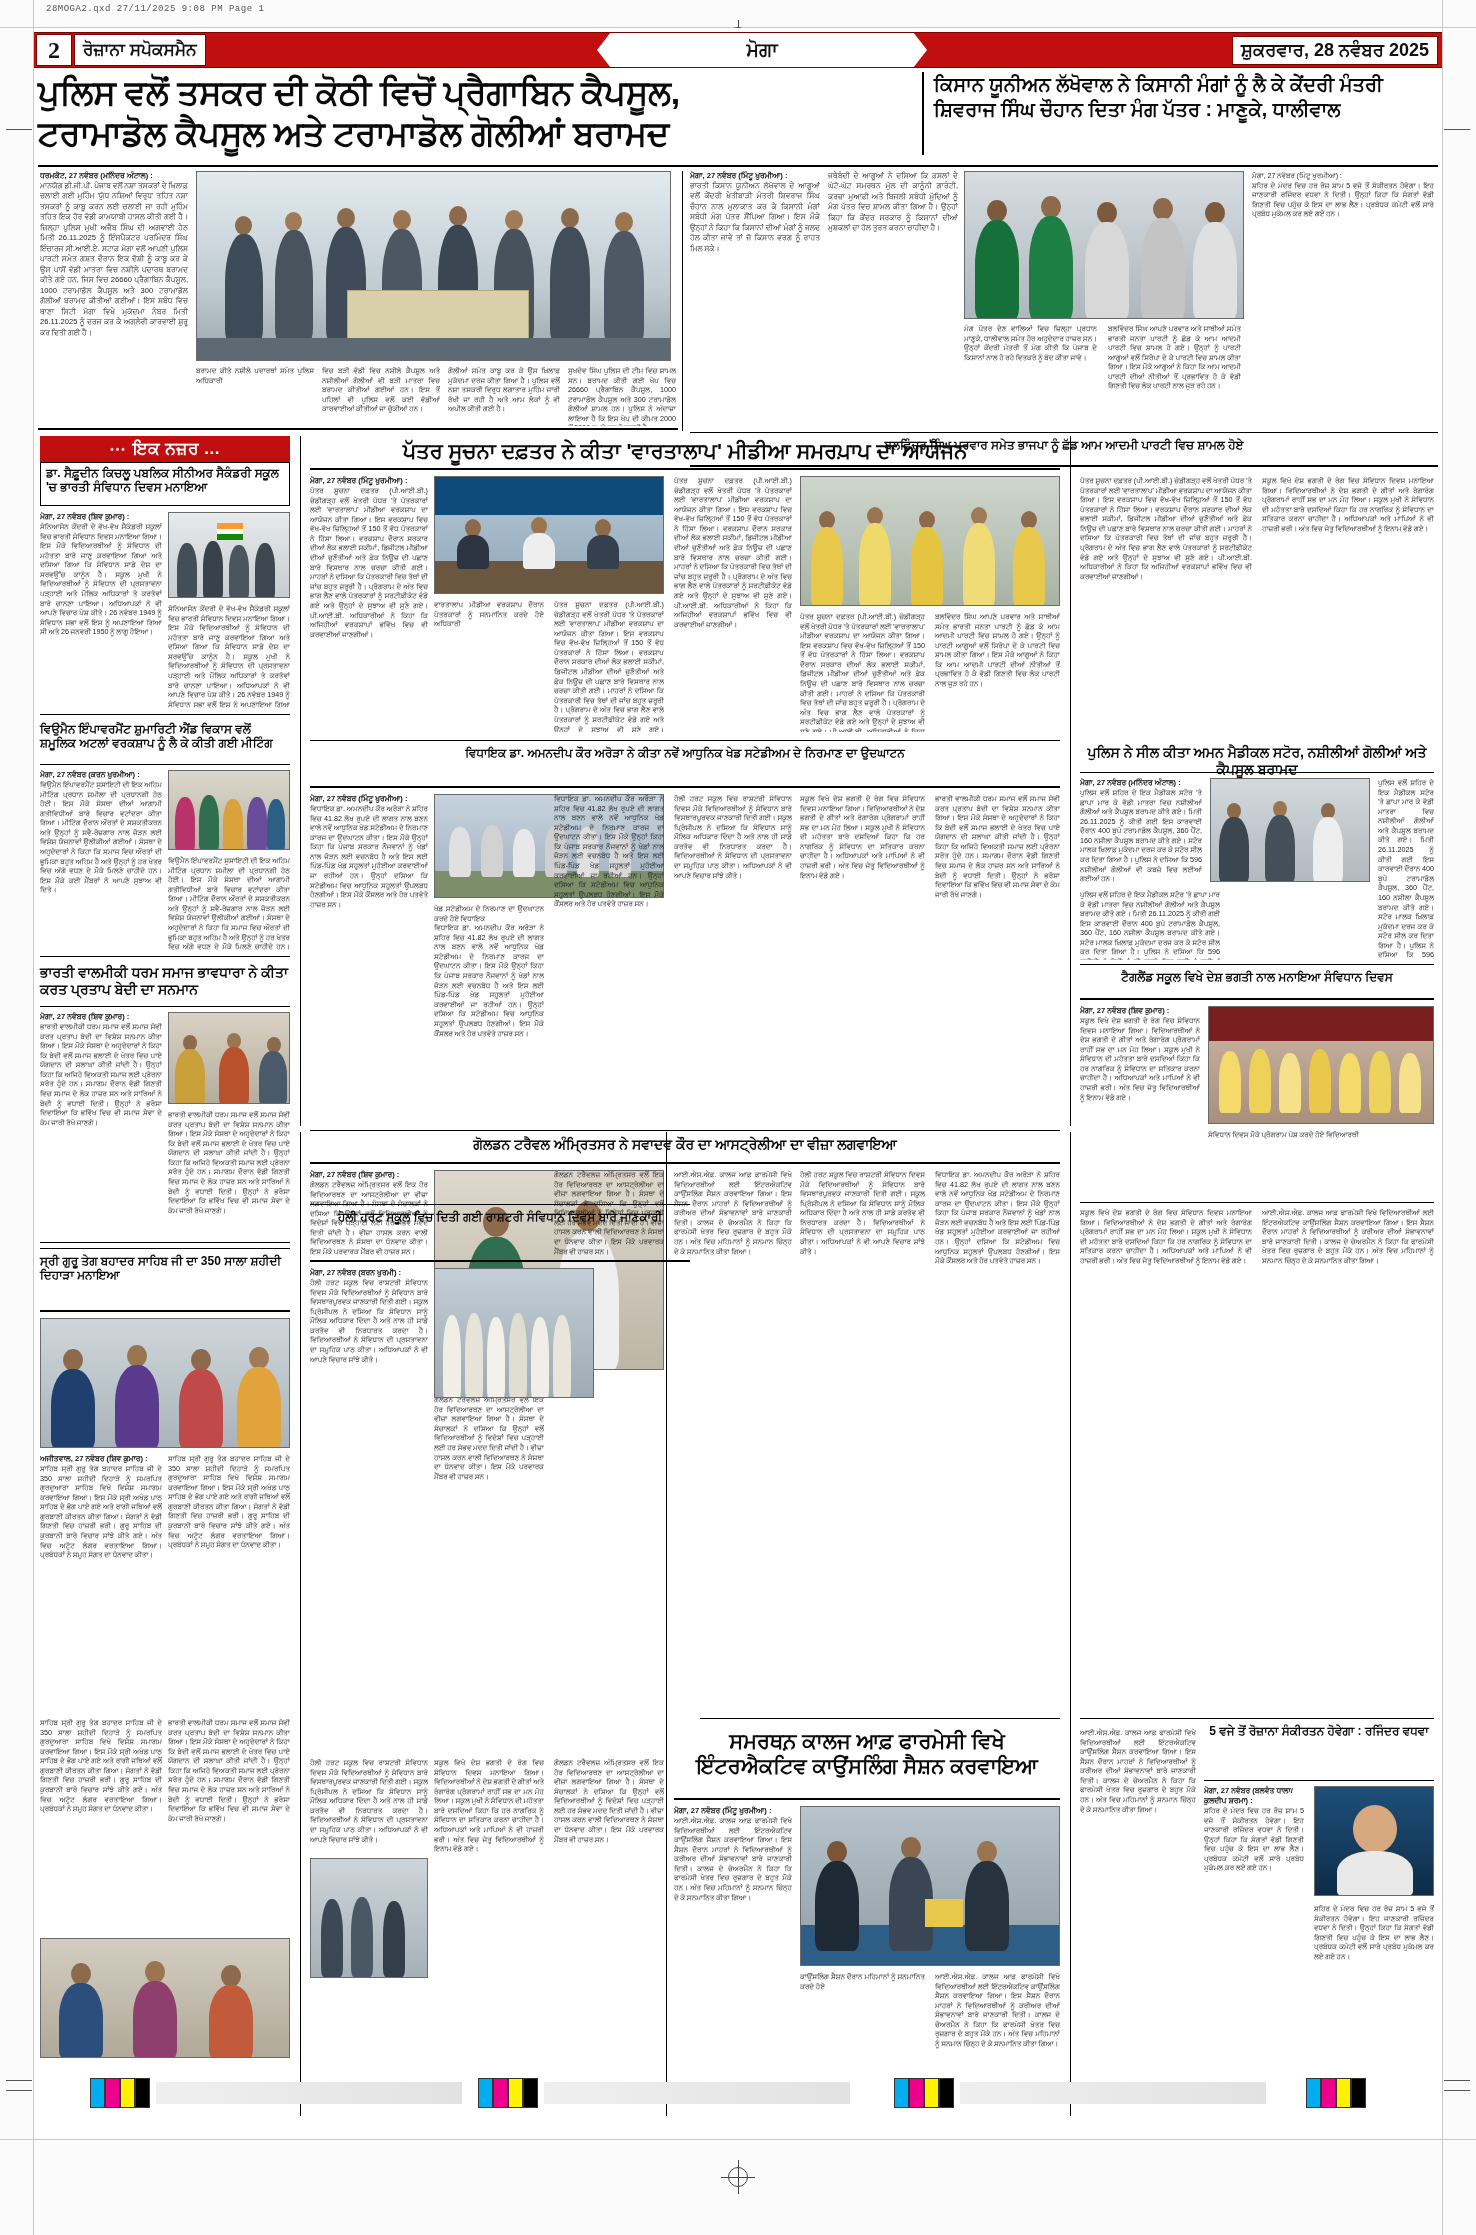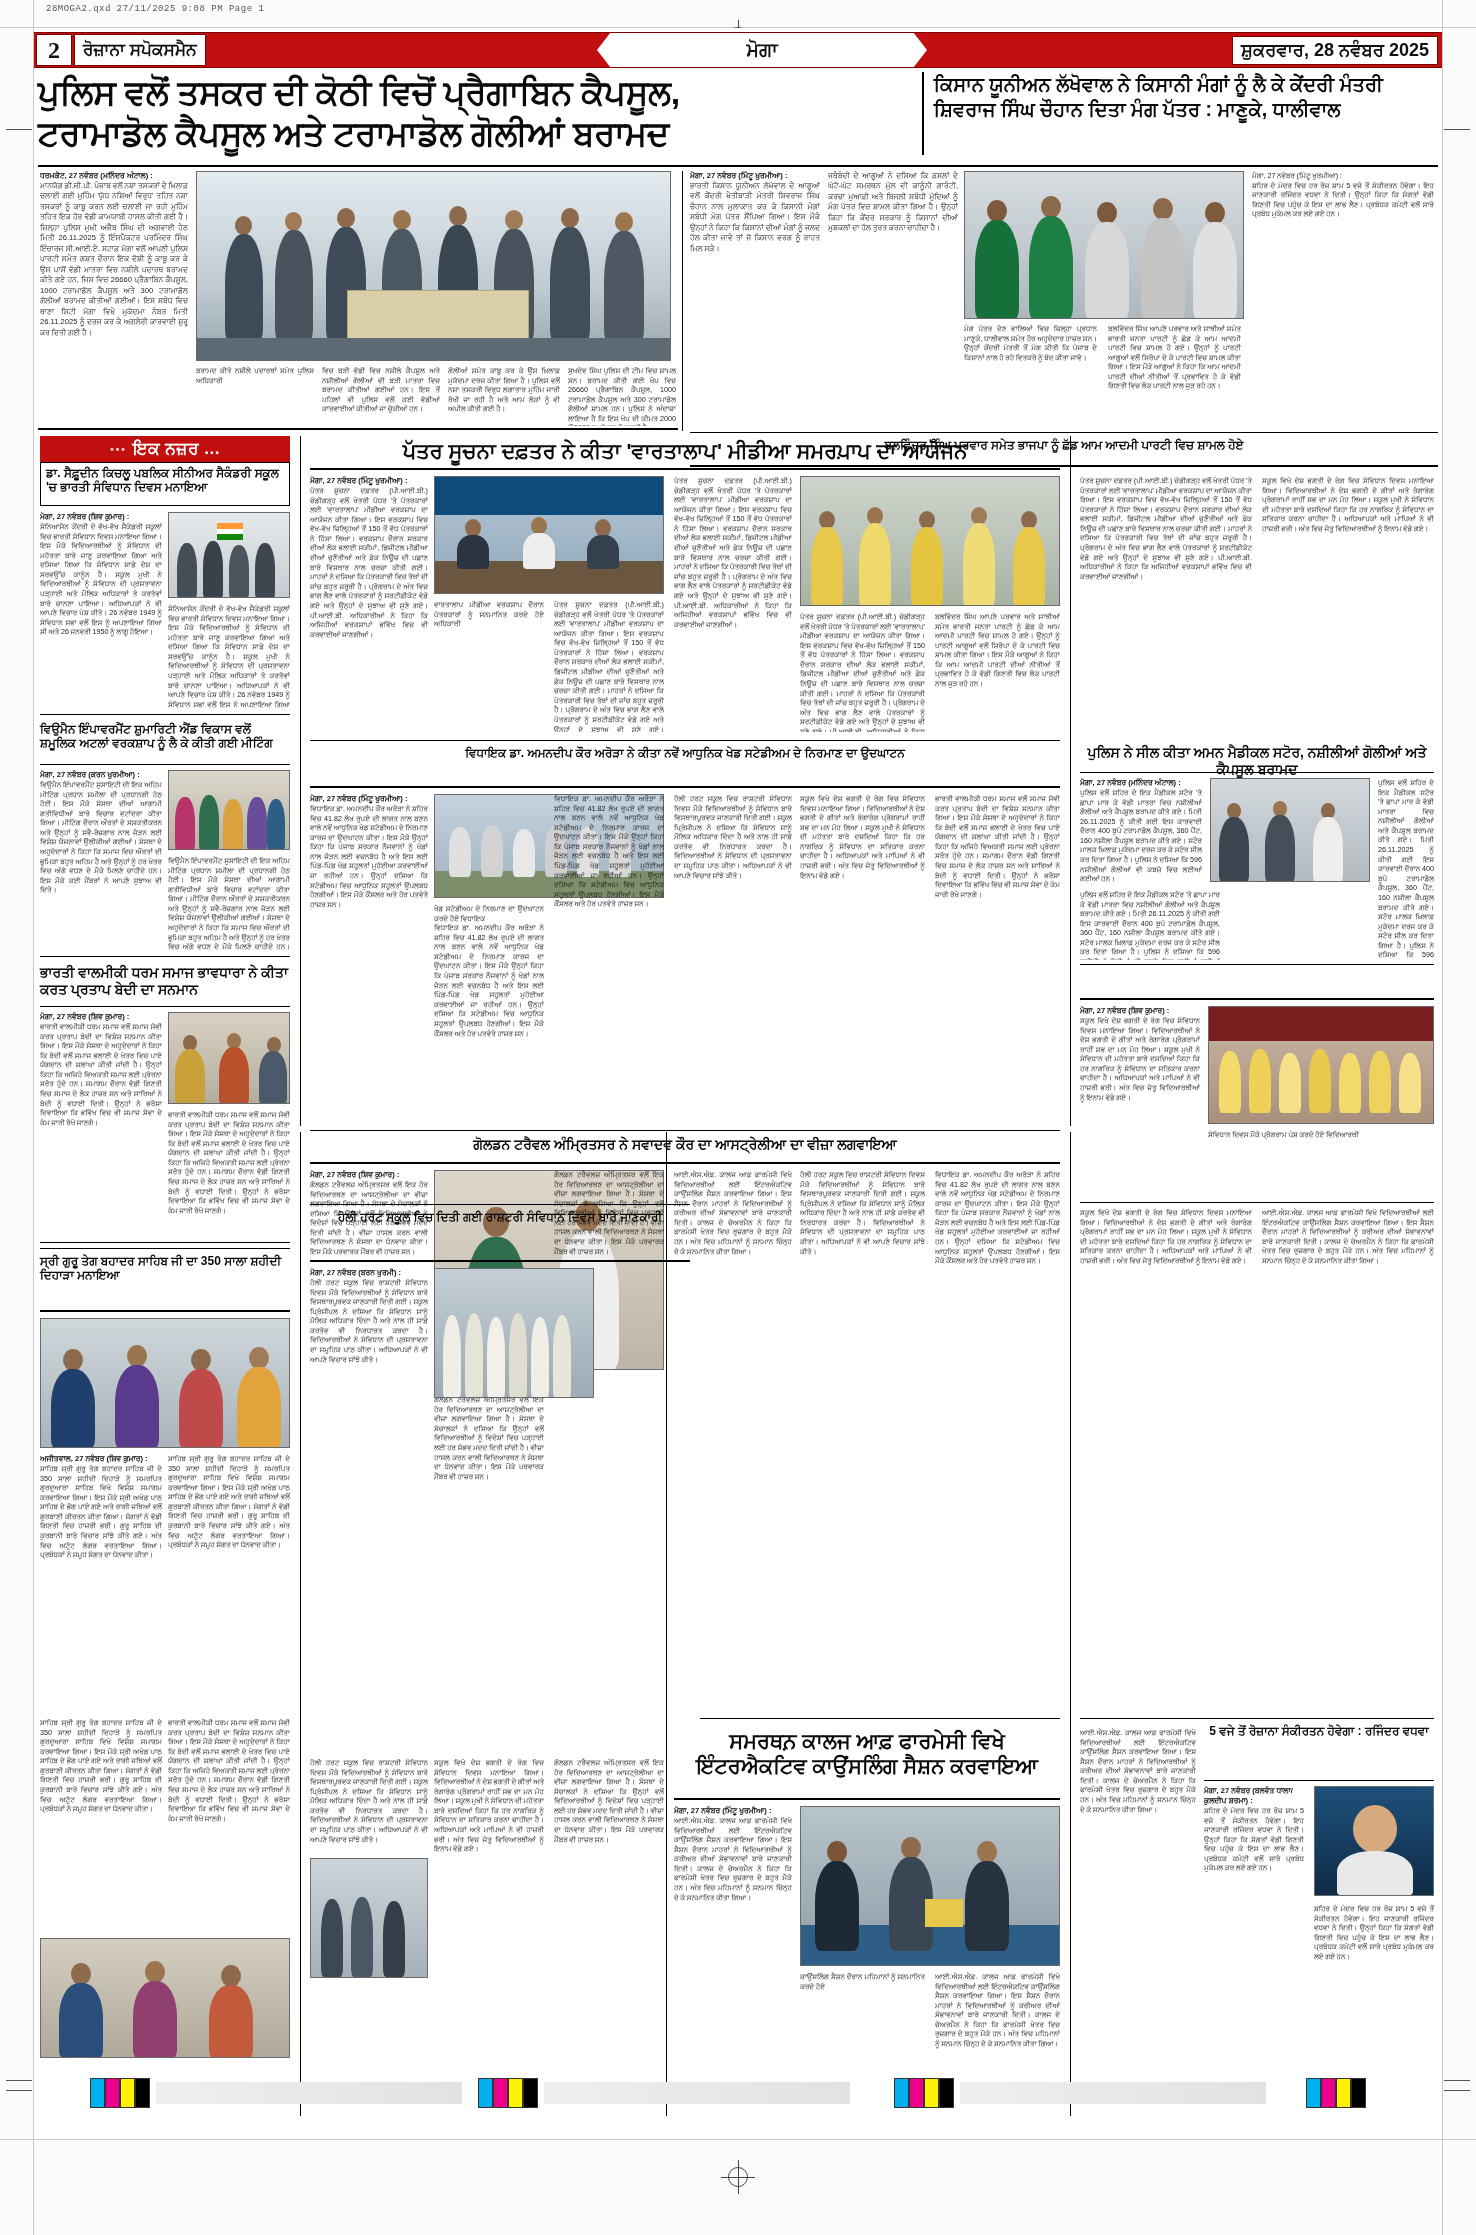--- a/index.html
+++ b/index.html
@@ -363,20 +363,21 @@
     </div>
     <div class="col" style="left:1344px;top:750px;width:56px;height:180px;">
       <div class="body-txt tight">ਪੁਲਿਸ ਵਲੋਂ ਸ਼ਹਿਰ ਦੇ ਇਕ ਮੈਡੀਕਲ ਸਟੋਰ 'ਤੇ ਛਾਪਾ ਮਾਰ ਕੇ ਵੱਡੀ ਮਾਤਰਾ ਵਿਚ ਨਸ਼ੀਲੀਆਂ ਗੋਲੀਆਂ ਅਤੇ ਕੈਪਸੂਲ ਬਰਾਮਦ ਕੀਤੇ ਗਏ। ਮਿਤੀ 26.11.2025 ਨੂੰ ਕੀਤੀ ਗਈ ਇਸ ਕਾਰਵਾਈ ਦੌਰਾਨ 400 ਬੁਪੇ ਟਰਾਮਾਡੋਲ ਕੈਪਸੂਲ, 360 ਪੈਂਟ, 160 ਨਸ਼ੀਲਾ ਕੈਪਸੂਲ ਬਰਾਮਦ ਕੀਤੇ ਗਏ। ਸਟੋਰ ਮਾਲਕ ਖ਼ਿਲਾਫ਼ ਮੁਕੱਦਮਾ ਦਰਜ ਕਰ ਕੇ ਸਟੋਰ ਸੀਲ ਕਰ ਦਿਤਾ ਗਿਆ ਹੈ। ਪੁਲਿਸ ਨੇ ਦਸਿਆ ਕਿ 596 ਨਸ਼ੀਲੀਆਂ ਗੋਲੀਆਂ ਵੀ ਕਬਜ਼ੇ ਵਿਚ ਲਈਆਂ ਗਈਆਂ ਹਨ।</div>
     </div>
     <div class="col" style="left:1046px;top:862px;width:140px;height:70px;">
       <div class="body-txt tight">ਪੁਲਿਸ ਵਲੋਂ ਸ਼ਹਿਰ ਦੇ ਇਕ ਮੈਡੀਕਲ ਸਟੋਰ 'ਤੇ ਛਾਪਾ ਮਾਰ ਕੇ ਵੱਡੀ ਮਾਤਰਾ ਵਿਚ ਨਸ਼ੀਲੀਆਂ ਗੋਲੀਆਂ ਅਤੇ ਕੈਪਸੂਲ ਬਰਾਮਦ ਕੀਤੇ ਗਏ। ਮਿਤੀ 26.11.2025 ਨੂੰ ਕੀਤੀ ਗਈ ਇਸ ਕਾਰਵਾਈ ਦੌਰਾਨ 400 ਬੁਪੇ ਟਰਾਮਾਡੋਲ ਕੈਪਸੂਲ, 360 ਪੈਂਟ, 160 ਨਸ਼ੀਲਾ ਕੈਪਸੂਲ ਬਰਾਮਦ ਕੀਤੇ ਗਏ। ਸਟੋਰ ਮਾਲਕ ਖ਼ਿਲਾਫ਼ ਮੁਕੱਦਮਾ ਦਰਜ ਕਰ ਕੇ ਸਟੋਰ ਸੀਲ ਕਰ ਦਿਤਾ ਗਿਆ ਹੈ। ਪੁਲਿਸ ਨੇ ਦਸਿਆ ਕਿ 596 ਨਸ਼ੀਲੀਆਂ ਗੋਲੀਆਂ ਵੀ ਕਬਜ਼ੇ ਵਿਚ ਲਈਆਂ ਗਈਆਂ ਹਨ।</div>
     </div>
 
     <div class="rule-thin" style="left:1046px;top:936px;width:354px;"></div>
 
+    <div class="sec-hl s2" style="position:absolute;left:1046px;top:942px;width:354px;">ਟੈਗਲੈਂਡ ਸਕੂਲ ਵਿਖੇ ਦੇਸ਼ ਭਗਤੀ ਨਾਲ ਮਨਾਇਆ ਸੰਵਿਧਾਨ ਦਿਵਸ</div>
     <div class="rule-thick" style="left:1046px;top:970px;width:354px;"></div>
     <div class="col" style="left:1046px;top:978px;width:120px;height:190px;">
       <div class="dline">ਮੋਗਾ, 27 ਨਵੰਬਰ (ਸ਼ਿਵ ਕੁਮਾਰ) :</div>
       <div class="body-txt tight">ਸਕੂਲ ਵਿਖੇ ਦੇਸ਼ ਭਗਤੀ ਦੇ ਰੰਗ ਵਿਚ ਸੰਵਿਧਾਨ ਦਿਵਸ ਮਨਾਇਆ ਗਿਆ। ਵਿਦਿਆਰਥੀਆਂ ਨੇ ਦੇਸ਼ ਭਗਤੀ ਦੇ ਗੀਤਾਂ ਅਤੇ ਰੰਗਾਰੰਗ ਪ੍ਰੋਗਰਾਮਾਂ ਰਾਹੀਂ ਸਭ ਦਾ ਮਨ ਮੋਹ ਲਿਆ। ਸਕੂਲ ਮੁਖੀ ਨੇ ਸੰਵਿਧਾਨ ਦੀ ਮਹੱਤਤਾ ਬਾਰੇ ਦਸਦਿਆਂ ਕਿਹਾ ਕਿ ਹਰ ਨਾਗਰਿਕ ਨੂੰ ਸੰਵਿਧਾਨ ਦਾ ਸਤਿਕਾਰ ਕਰਨਾ ਚਾਹੀਦਾ ਹੈ। ਅਧਿਆਪਕਾਂ ਅਤੇ ਮਾਪਿਆਂ ਨੇ ਵੀ ਹਾਜ਼ਰੀ ਭਰੀ। ਅੰਤ ਵਿਚ ਜੇਤੂ ਵਿਦਿਆਰਥੀਆਂ ਨੂੰ ਇਨਾਮ ਵੰਡੇ ਗਏ।</div>
     </div>
     <div class="photo" style="left:1174px;top:978px;width:226px;height:118px;">
       <div class="sky" style="background:linear-gradient(180deg,#ccb7a6,#a8907c);"></div>
       <div style="position:absolute;left:0;top:0;width:100%;height:34px;background:#7a1f1f;"></div>
       <div class="pfig" style="left:10px;top:44px;width:22px;height:62px;background:#f4d96b;"></div>
       <div class="pfig" style="left:40px;top:42px;width:22px;height:64px;background:#eed157;"></div>

